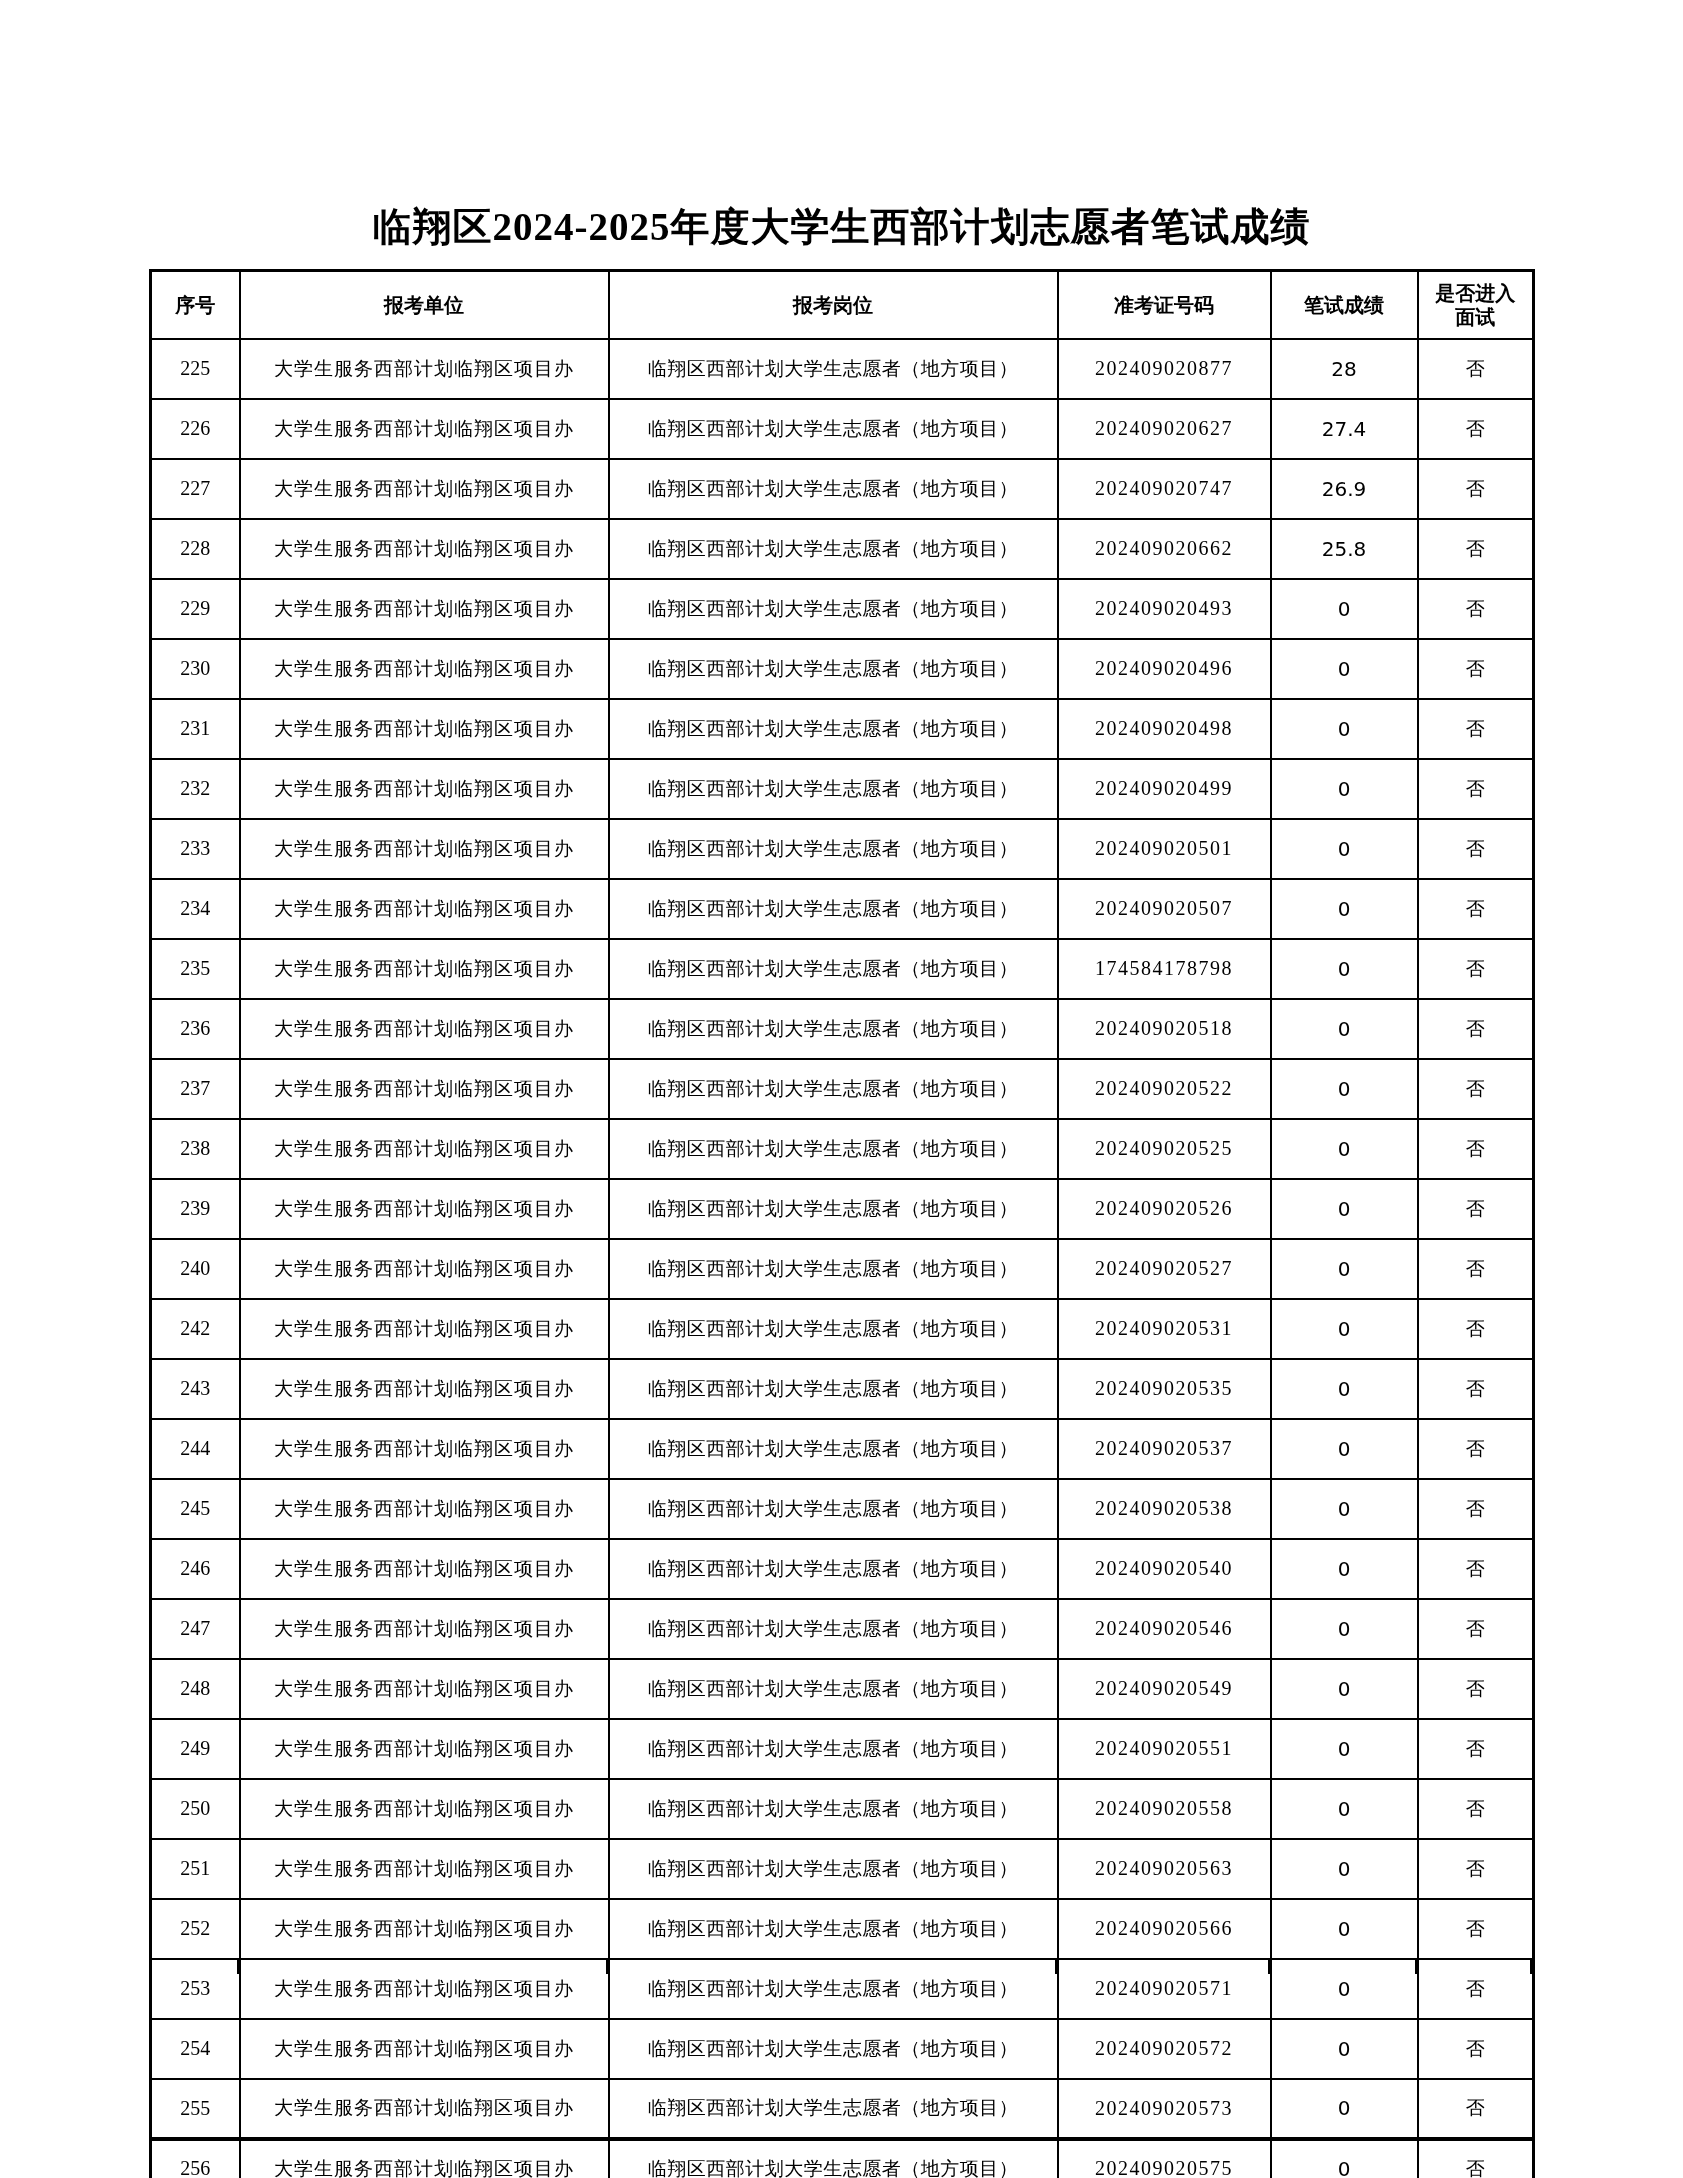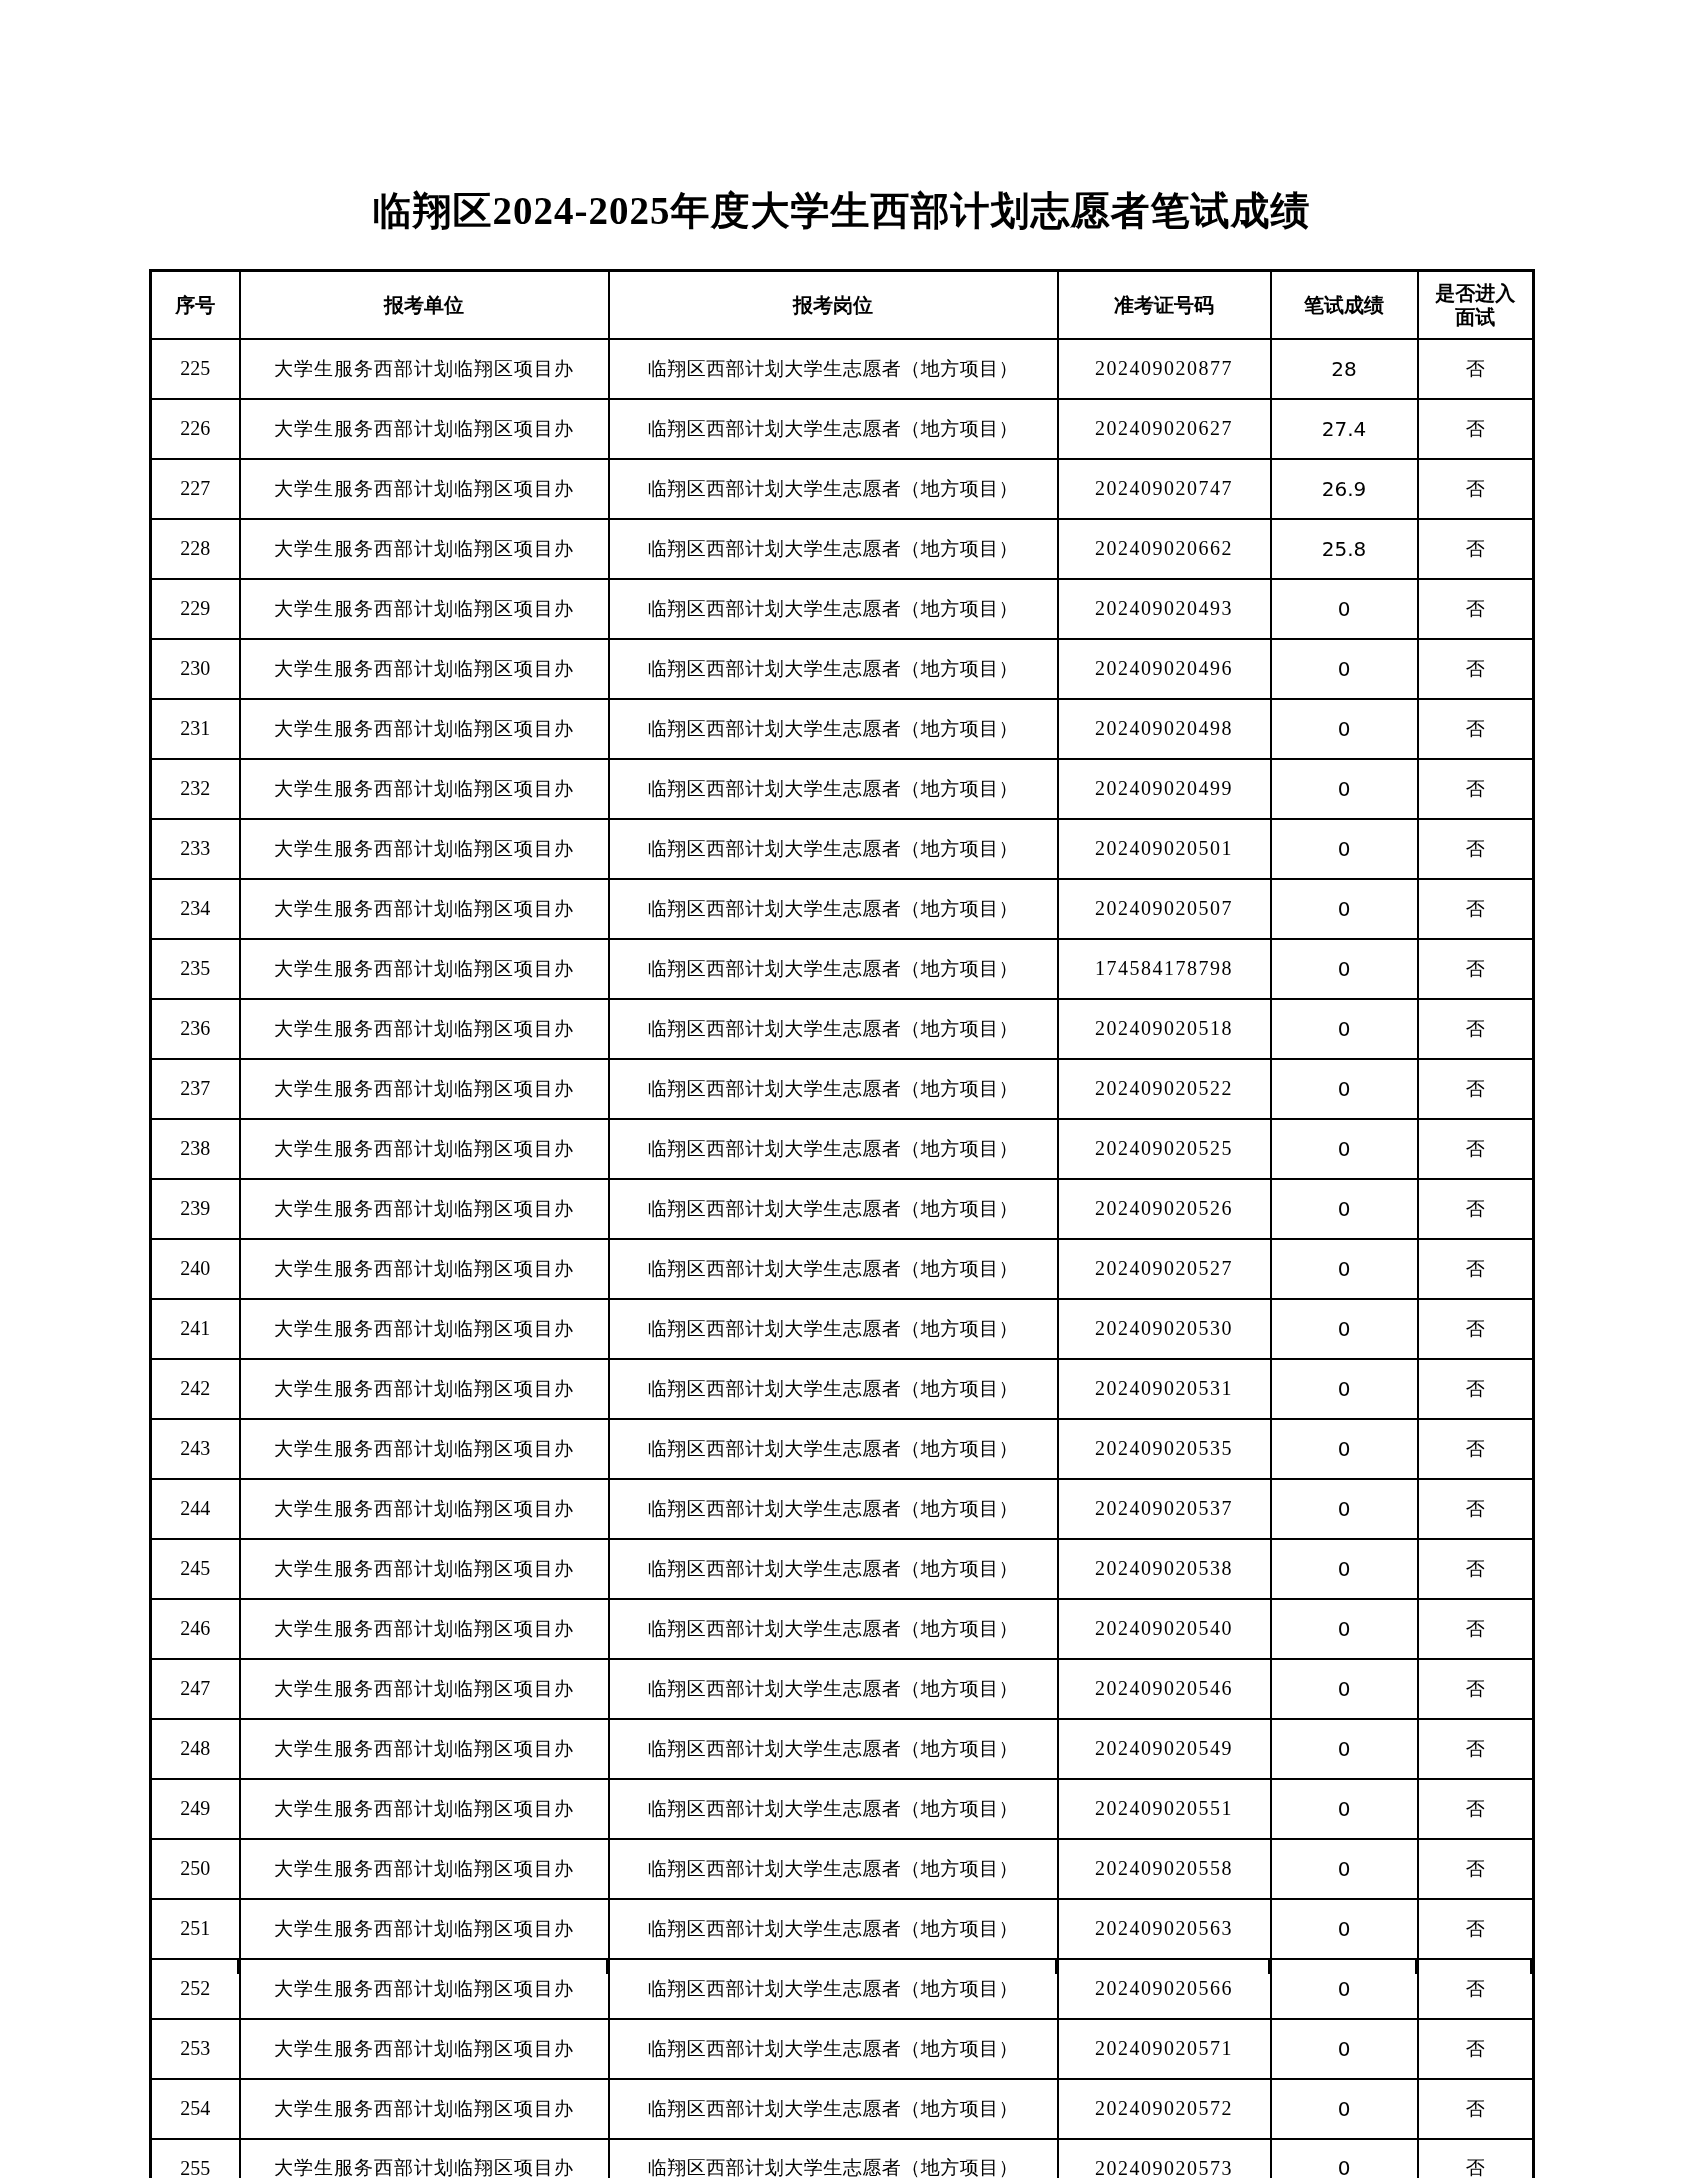--- a/index.html
+++ b/index.html
@@ -7,21 +7,21 @@
     position:relative;
     width:1683px;
     height:2178px;
     background:#ffffff;
     color:#000000;
     font-family:"Liberation Serif", serif;
     overflow:hidden;
   }
   .title {
     position:absolute;
-    top:184px;
+    top:200px;
     left:0;
     width:100%;
     margin:0;
     text-align:center;
     font-size:39px;
     font-weight:bold;
     letter-spacing:1px;
     font-family:"Liberation Serif", serif;
   }
   table.score-table {
@@ -214,28 +214,20 @@
         </tr>
         <tr>
           <td class="no">240</td>
           <td class="unit">大学生服务西部计划临翔区项目办</td>
           <td class="position">临翔区西部计划大学生志愿者（地方项目）</td>
           <td class="ticket">202409020527</td>
           <td class="score">0</td>
           <td class="interview">否</td>
         </tr>
         <tr>
-          <td class="no">241</td>
-          <td class="unit">大学生服务西部计划临翔区项目办</td>
-          <td class="position">临翔区西部计划大学生志愿者（地方项目）</td>
-          <td class="ticket">202409020530</td>
-          <td class="score">0</td>
-          <td class="interview">否</td>
-        </tr>
-        <tr>
           <td class="no">242</td>
           <td class="unit">大学生服务西部计划临翔区项目办</td>
           <td class="position">临翔区西部计划大学生志愿者（地方项目）</td>
           <td class="ticket">202409020531</td>
           <td class="score">0</td>
           <td class="interview">否</td>
         </tr>
         <tr>
           <td class="no">243</td>
           <td class="unit">大学生服务西部计划临翔区项目办</td>

